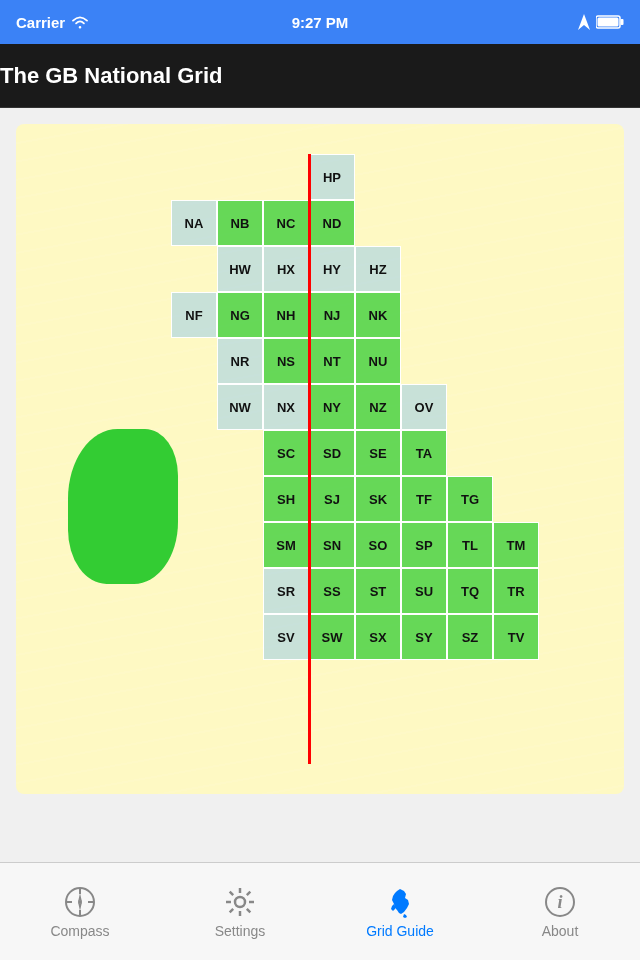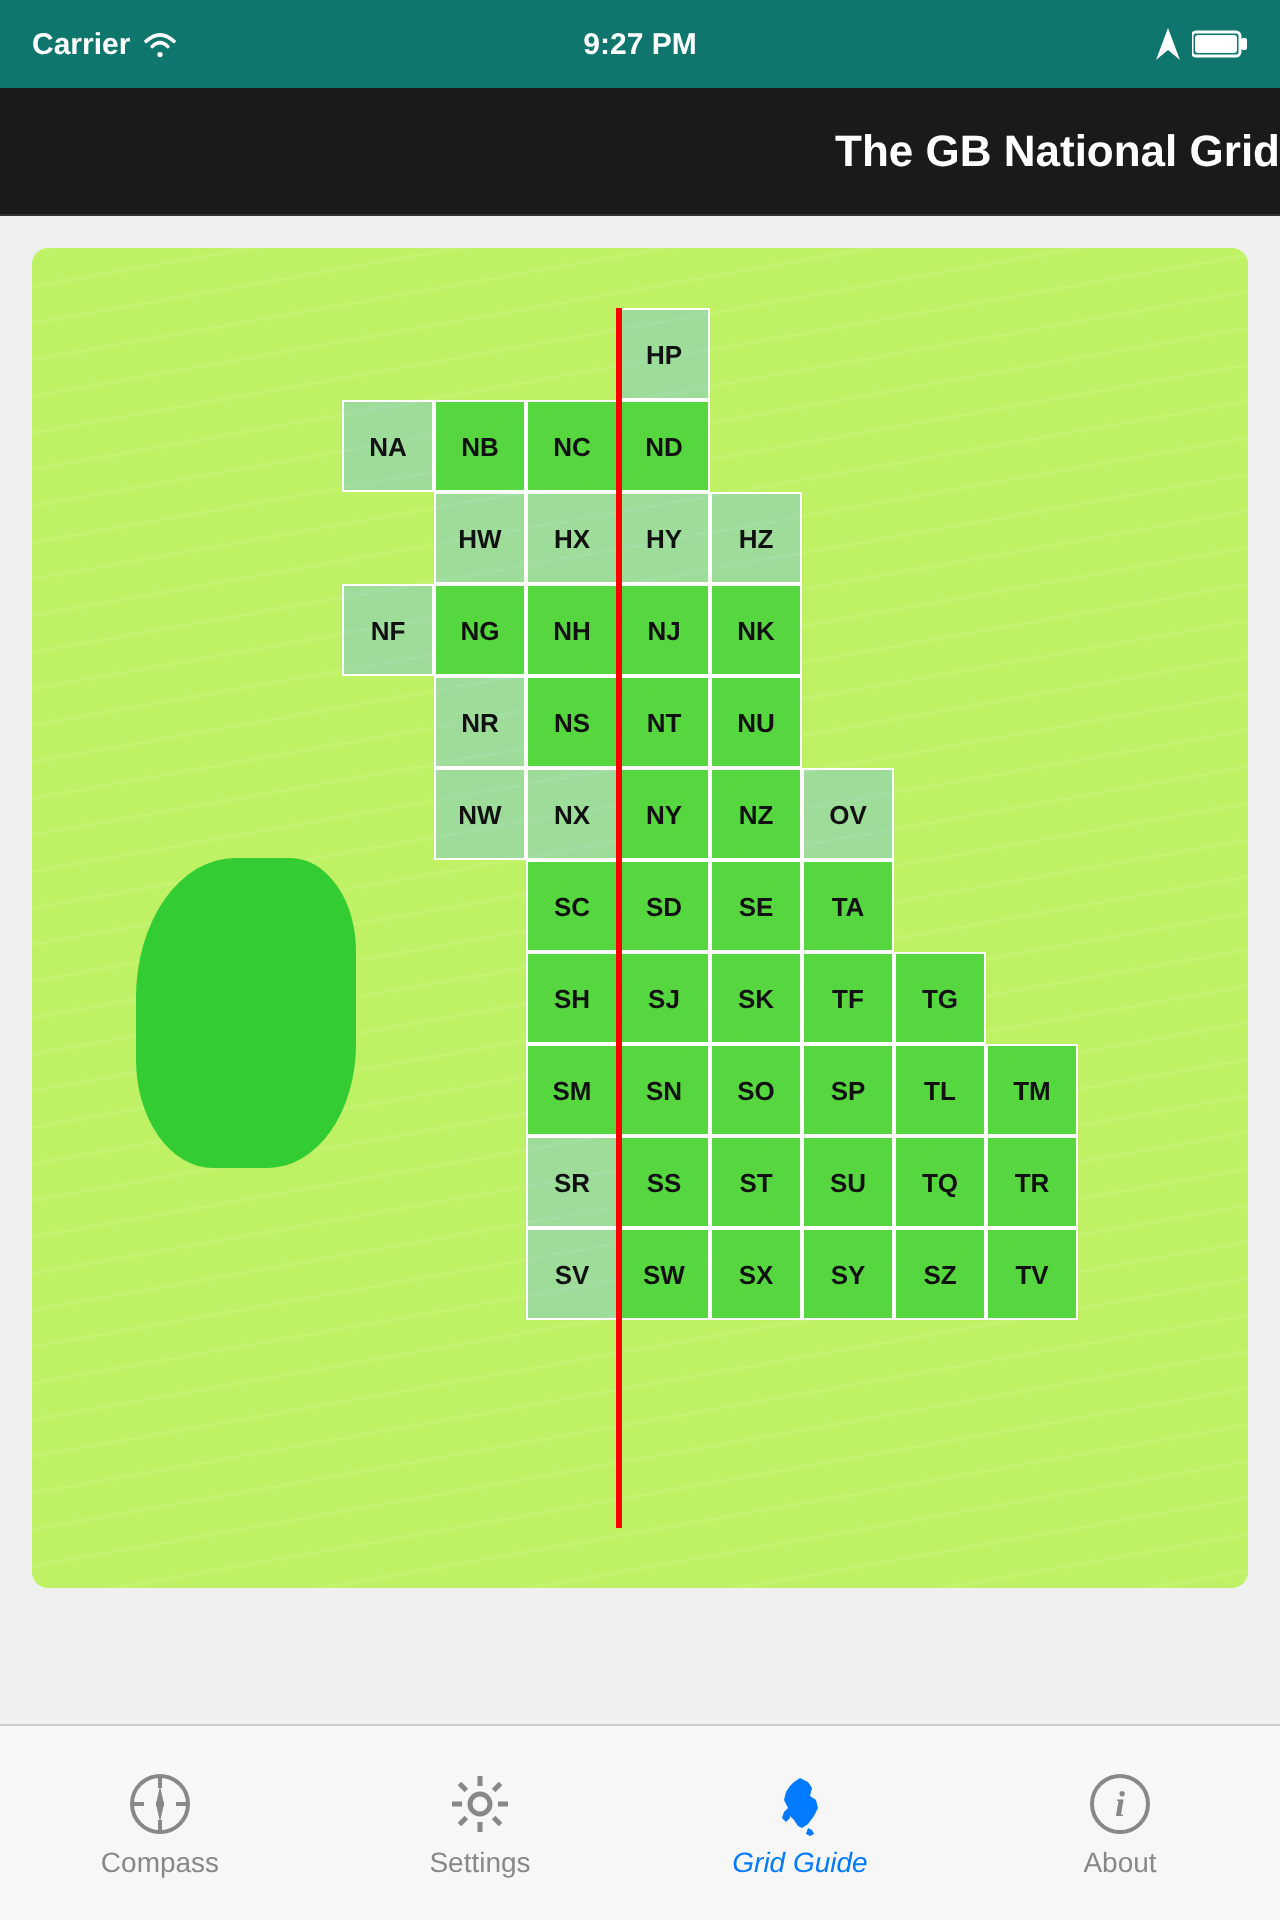--- a/index.html
+++ b/index.html
@@ -9,53 +9,53 @@
       background: #f0f0f0;
       font-family: -apple-system, 'Helvetica Neue', Arial, sans-serif;
       overflow: hidden;
       position: relative;
     }
 
     
     #status-bar {
       width: 640px;
       height: 44px;
-      background: #0f766e;
+      background: #3b82f6;
       display: flex;
       align-items: center;
       justify-content: space-between;
       padding: 0 16px;
       color: white;
       font-size: 15px;
       font-weight: 600;
     }
     .status-left { display: flex; align-items: center; gap: 6px; }
     .status-center { position: absolute; left: 50%; transform: translateX(-50%); font-weight: 600; }
     .status-right { display: flex; align-items: center; gap: 6px; margin-left: auto; }
 
     
     #nav-bar {
       width: 640px;
       height: 64px;
       background: #1a1a1a;
       display: flex;
       align-items: center;
-      justify-content: flex-end;
+      justify-content: flex-start;
       border-bottom: 1px solid #333;
     }
     #nav-title {
       color: white;
       font-size: 22px;
       font-weight: 700;
     }
 
     
     #map-container {
       margin: 16px;
-      background: #bef264;
+      background: #fef9c3;
       border-radius: 8px;
       padding: 20px 4px;
       position: relative;
       height: 670px;
       overflow: hidden;
     }
 
     
     #map-container::before {
       content: '';
@@ -162,21 +162,20 @@
       justify-content: center;
     }
 
     .tab-label {
       font-size: 14px;
       color: #888;
     }
 
     .tab-label.active {
       color: #007aff;
-      font-style: italic;
     }
 
     
     svg { display: block; }
   </style>
 </head>
 <body>
 
 <div id="status-bar">
   <div class="status-left">

